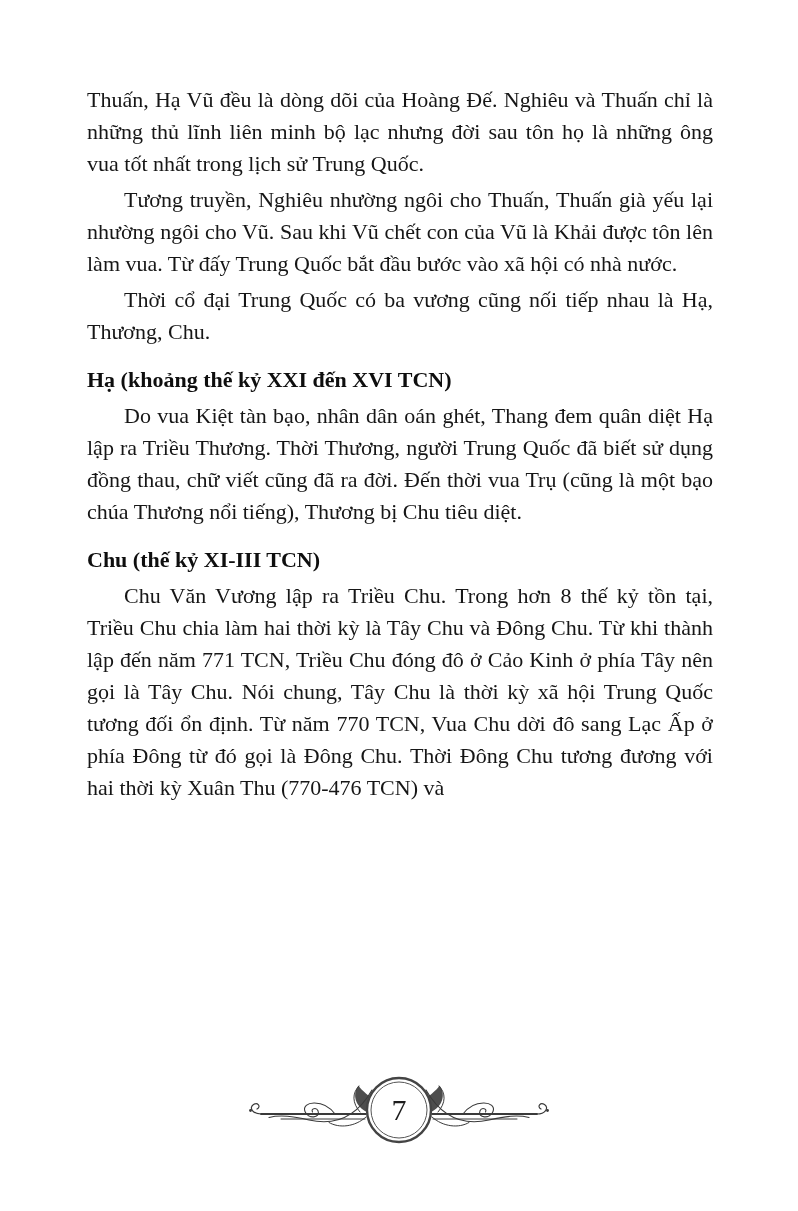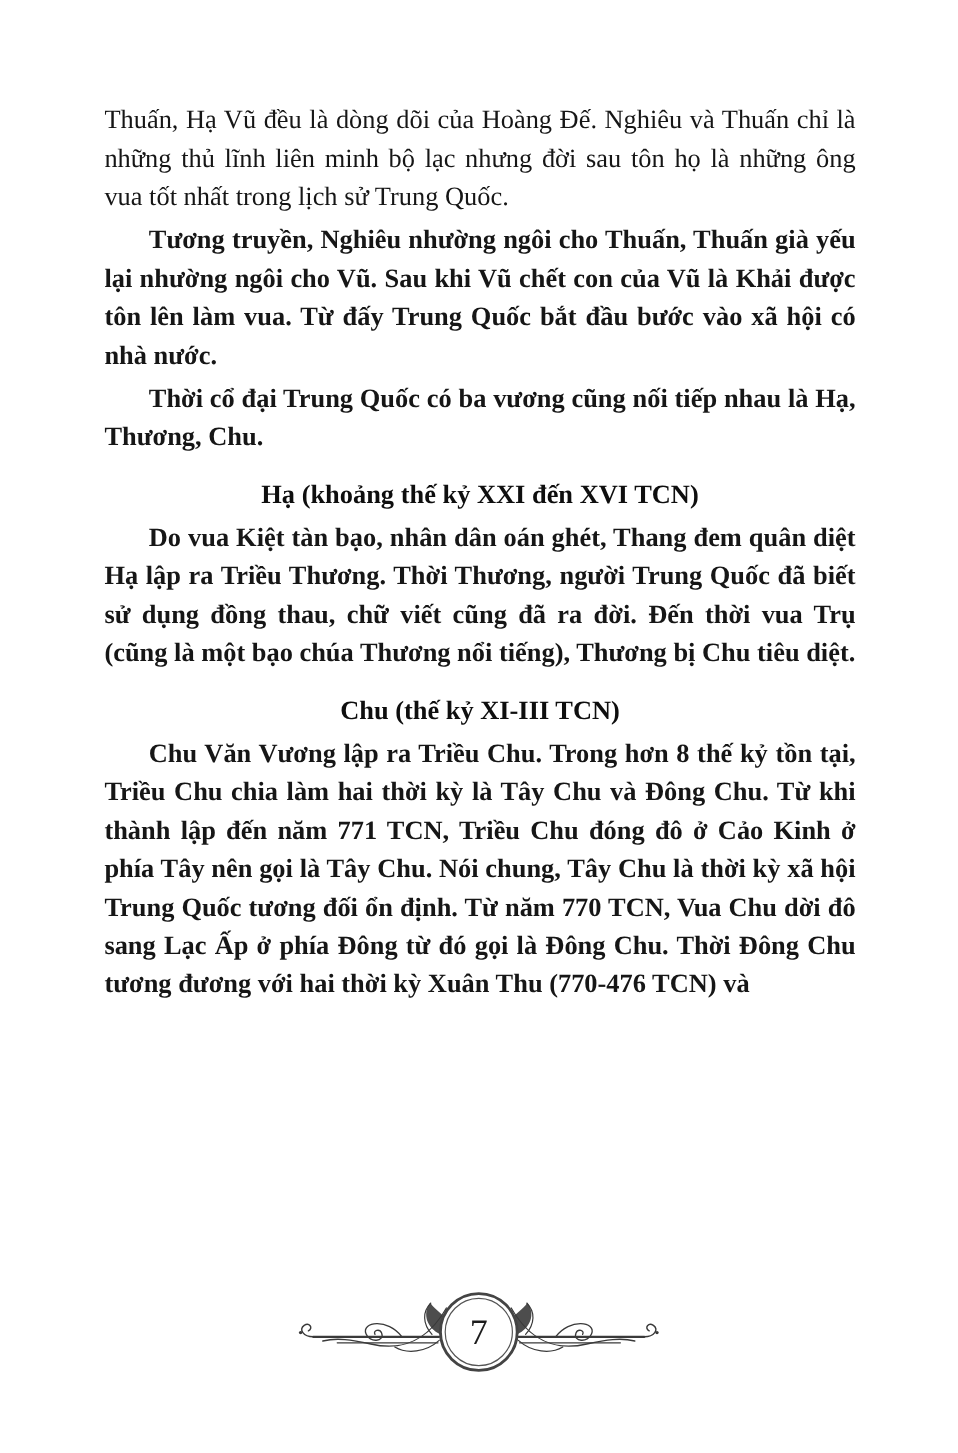--- a/index.html
+++ b/index.html
@@ -25,29 +25,27 @@
   }
   p.body {
     font-size: 22px;
     line-height: 32px;
     text-align: justify;
     margin: 0 0 4px 0;
     color: #161616;
   }
   p.body.indent {
     text-indent: 37px;
-    font-weight: bold;
   }
   h2.sect {
     font-size: 22px;
     line-height: 32px;
     font-weight: bold;
     margin: 16px 0 4px 0;
     color: #0e0e0e;
-    text-align: center;
   }
   .footer {
     position: absolute;
     left: 0;
     top: 1064px;
     width: 798px;
     display: flex;
     justify-content: center;
   }
   .footer svg {

